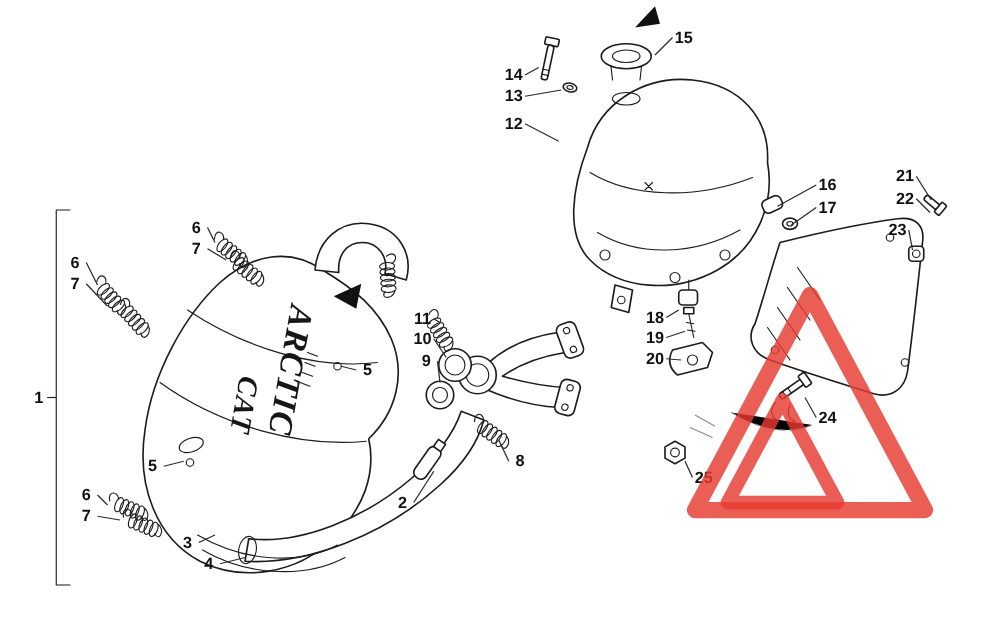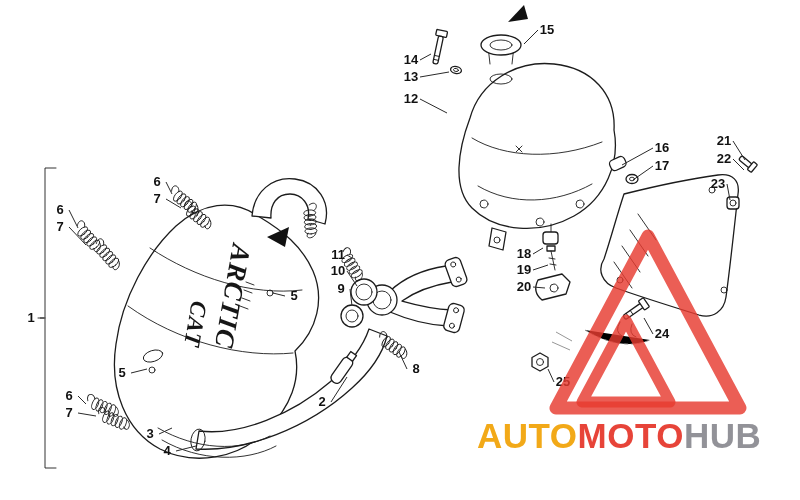--- a/index.html
+++ b/index.html
@@ -246,16 +246,13 @@
         <line x1="176" y1="451" x2="196" y2="446" class="leader"></line>
         <text x="167" y="455" class="callout">4</text>
       </g>
 
     <g>
       <path class="wm-tri" stroke-width="13" d="M648,236 L556,408 L740,408 Z" stroke="#e63b2f"></path>
       <path class="wm-tri" stroke-width="11" d="M626,320 L582,402 L670,402 Z" stroke="#e63b2f"></path>
     </g>
   </svg>
 
-  <div class="wordmark">
-    <span style="color: rgb(242, 165, 12);">AUTO</span><span style="color: rgb(230, 59, 47);">MOTO</span><span style="color: rgb(141, 141, 147);">HUB</span>
-  </div>
 </div>
 
 </body></html>

